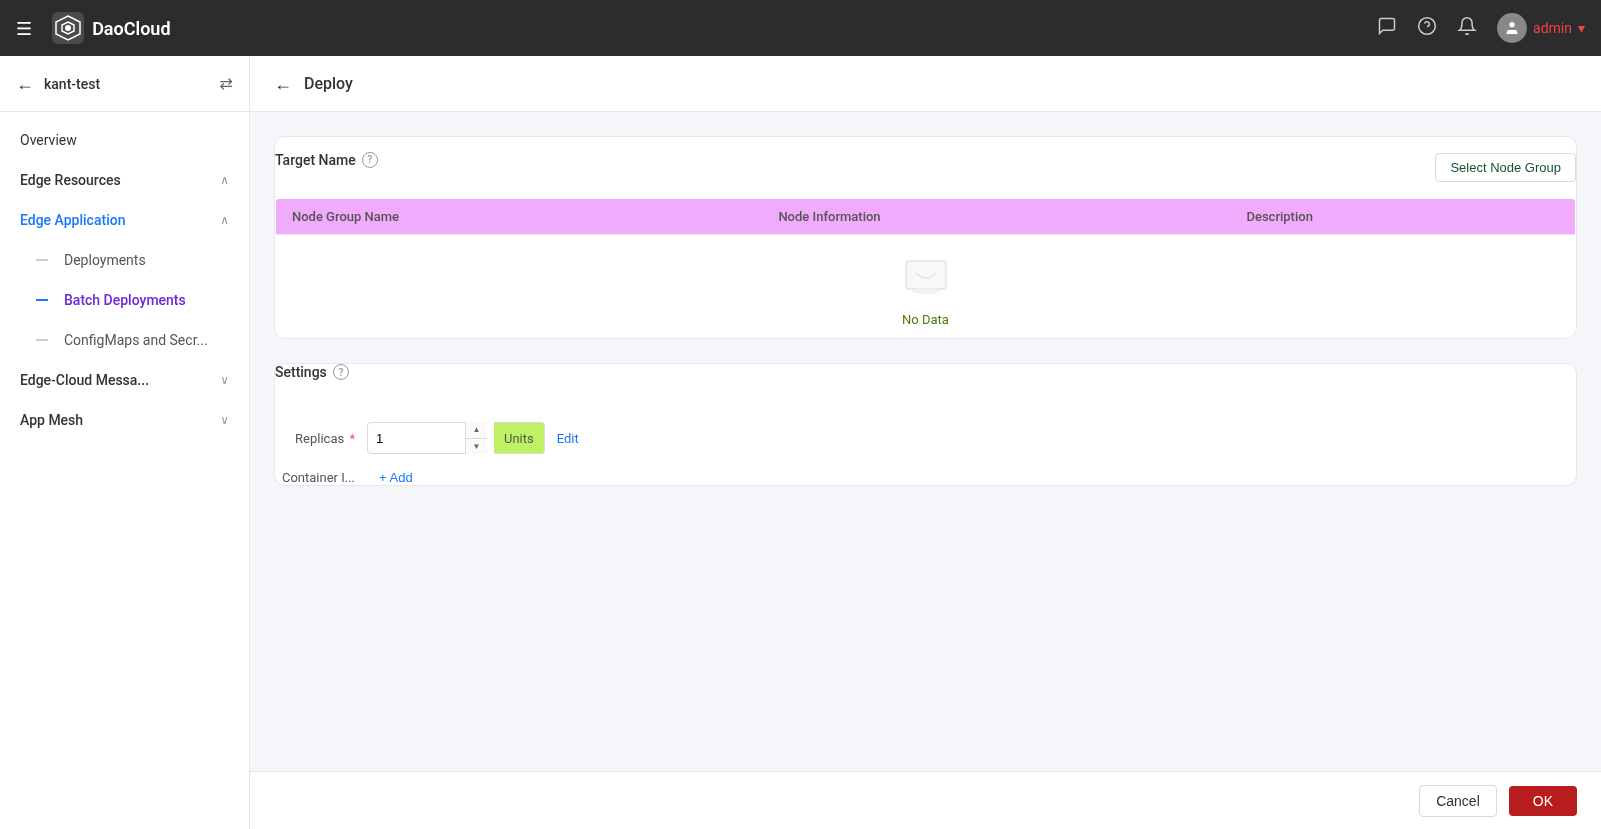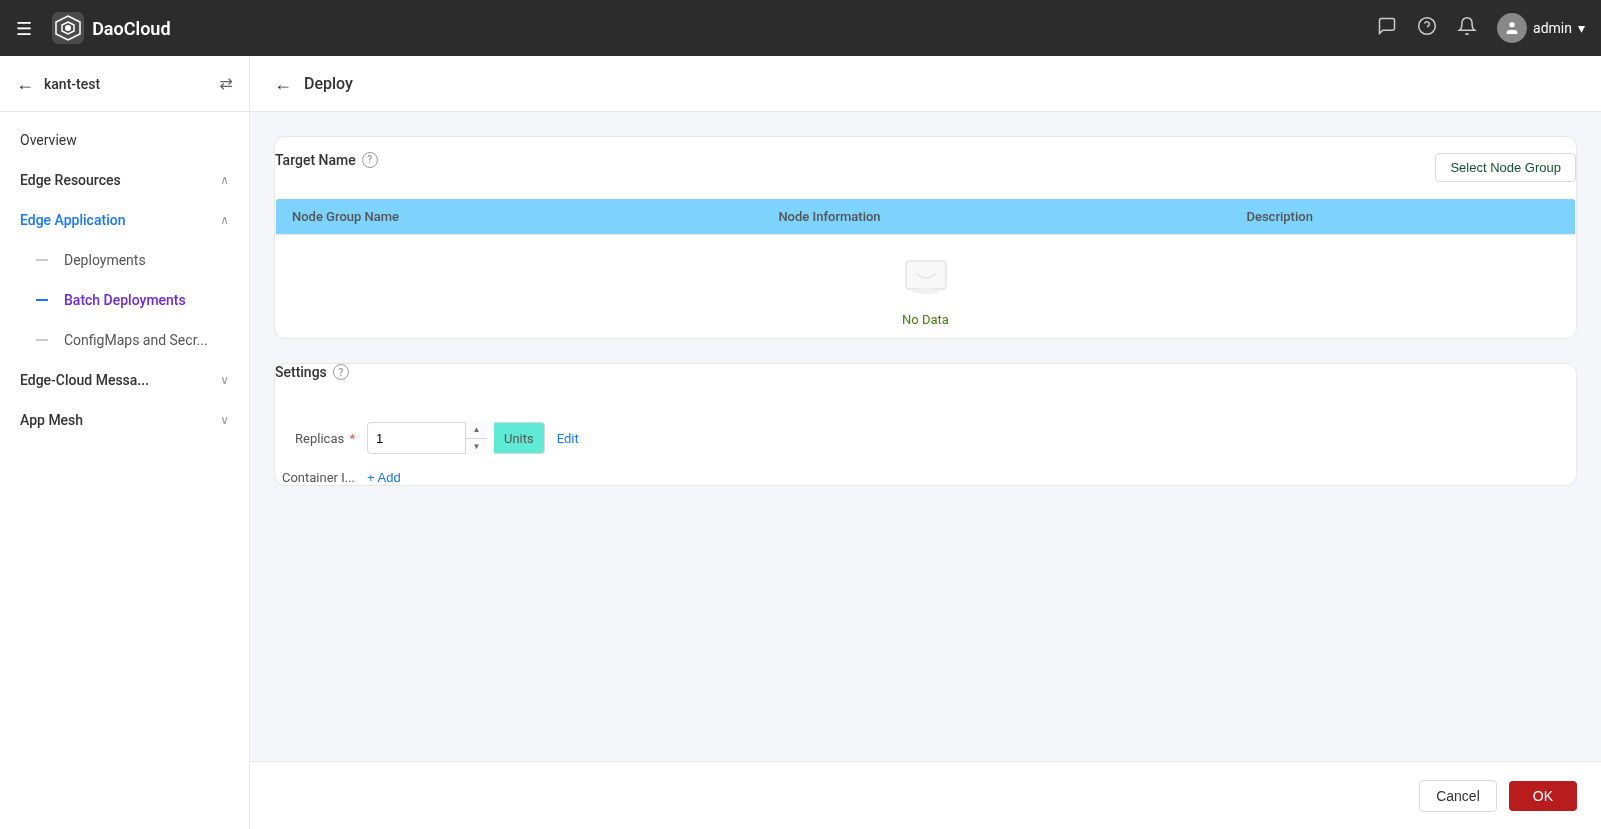--- a/index.html
+++ b/index.html
@@ -13,21 +13,21 @@
       align-items: center;
       padding: 0 16px;
       flex-shrink: 0;
       gap: 12px;
     }
     .topnav-menu-icon { color: #fff; font-size: 18px; cursor: pointer; margin-right: 8px; }
     .topnav-logo { display: flex; align-items: center; gap: 8px; color: #fff; font-size: 18px; font-weight: 600; flex: 1; }
     .topnav-logo-icon { width: 32px; height: 32px; }
     .topnav-right { display: flex; align-items: center; gap: 20px; margin-left: auto; }
     .topnav-icon { color: #ccc; font-size: 20px; cursor: pointer; }
-    .topnav-user { display: flex; align-items: center; gap: 6px; color: #ffffff; cursor: pointer; font-size: 14px; }
+    .topnav-user { display: flex; align-items: center; gap: 6px; color: #ef4444; cursor: pointer; font-size: 14px; }
     .topnav-avatar { width: 30px; height: 30px; border-radius: 50%; background: #888; display: flex; align-items: center; justify-content: center; color: #fff; font-size: 14px; }
 
     
     .main-layout { display: flex; flex: 1; overflow: hidden; }
 
     
     .sidebar {
       width: 250px;
       background: #fff;
       border-right: 1px solid #e8e8e8;
@@ -100,21 +100,21 @@
       border-radius: 4px;
       font-size: 13px;
       cursor: pointer;
       color: #14532d;
       margin-top: 16px;
     }
 
     
     .data-table { width: 100%; border-collapse: collapse; border: 1px solid #e8e8e8; border-radius: 4px; overflow: hidden; }
     .data-table th {
-      background: #7dd3fc;
+      background: #f0abfc;
       border-bottom: 1px solid #e8e8e8;
       padding: 10px 16px;
       text-align: left;
       font-size: 13px;
       font-weight: 500;
       color: #555;
     }
     .data-table td { padding: 10px 16px; font-size: 13px; }
     .no-data-cell { text-align: center; padding: 40px 0; }
     .no-data-icon {
@@ -136,32 +136,32 @@
       border: 1px solid #d9d9d9;
       border-radius: 4px;
       padding: 0 28px 0 8px;
       font-size: 13px;
       background: #fff;
       outline: none;
     }
     .spinner-btns { position: absolute; right: 0; top: 0; bottom: 0; width: 22px; display: flex; flex-direction: column; border-left: 1px solid #d9d9d9; }
     .spinner-btn { flex: 1; display: flex; align-items: center; justify-content: center; cursor: pointer; font-size: 8px; color: #666; background: #fafafa; }
     .spinner-btn:first-child { border-bottom: 1px solid #d9d9d9; }
-    .units-label { font-size: 13px; color: #555; padding: 0 10px; background: #5eead4; border: 1px solid #d9d9d9; border-left: none; border-radius: 0 4px 4px 0; height: 32px; display: flex; align-items: center; margin-left: -5px; }
+    .units-label { font-size: 13px; color: #555; padding: 0 10px; background: #bef264; border: 1px solid #d9d9d9; border-left: none; border-radius: 0 4px 4px 0; height: 32px; display: flex; align-items: center; margin-left: -5px; }
     .edit-link { color: #1677ff; font-size: 13px; cursor: pointer; text-decoration: none; }
 
     
-    .container-row { display: flex; align-items: center; gap: 12px; }
+    .container-row { display: flex; align-items: center; gap: 24px; }
     .add-btn { color: #1677ff; font-size: 13px; cursor: pointer; display: flex; align-items: center; gap: 4px; background: none; border: none; }
 
     
     .page-footer {
       background: #fff;
       border-top: 1px solid #e8e8e8;
-      height: 68px;
+      height: 58px;
       display: flex;
       align-items: center;
       justify-content: flex-end;
       padding: 0 24px;
       gap: 12px;
       flex-shrink: 0;
     }
     .cancel-btn {
       padding: 7px 16px;
       border: 1px solid #d9d9d9;

